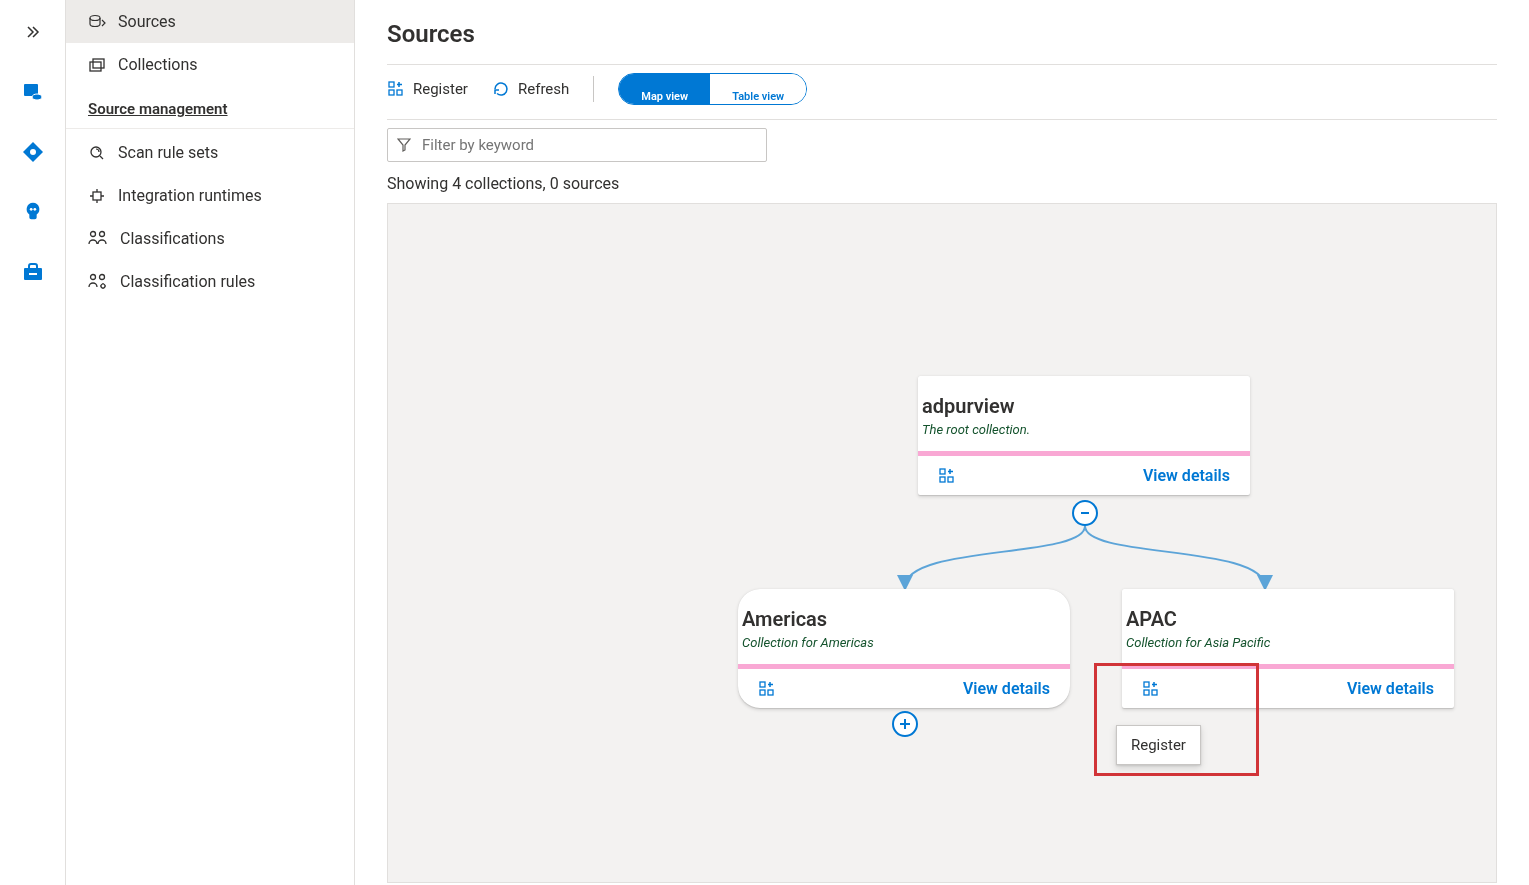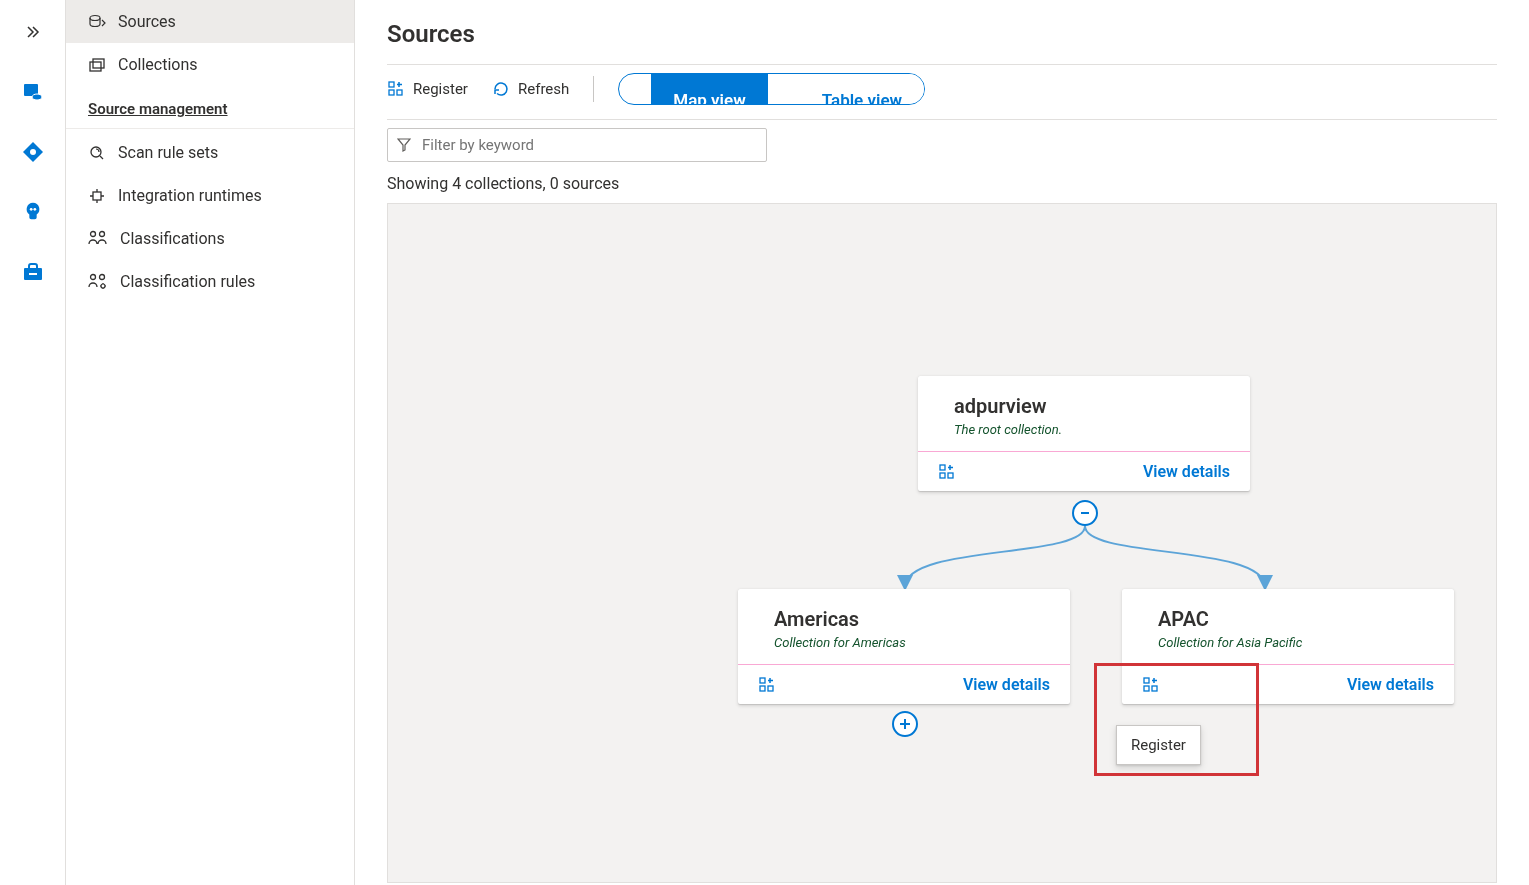--- a/index.html
+++ b/index.html
@@ -107,27 +107,26 @@
     .view-toggle {
       display: flex;
       border: 1px solid #0078d4;
       border-radius: 20px;
       overflow: hidden;
       height: 32px;
     }
     .view-toggle button {
       border: none;
       padding: 16px 22px;
-      font-size: 17px;
+      font-size: 11px;
       font-weight: 600;
       cursor: pointer;
       font-family: inherit;
       background: #fff;
       color: #0078d4;
-      margin-left: 32px;
     }
     .view-toggle button.active {
       background: #0078d4;
       color: #fff;
     }
     .filter-row { margin-top: 8px; margin-bottom: 12px; }
     .filter-input {
       width: 380px;
       height: 34px;
       border: 1px solid #c8c6c4;
@@ -159,35 +158,35 @@
       overflow: hidden;
     }
     .node {
       position: absolute;
       width: 332px;
       background: #fff;
       box-shadow: 0 1.6px 3.6px rgba(0,0,0,0.13), 0 0.3px 0.9px rgba(0,0,0,0.11);
       border-radius: 2px;
     }
     .node-body {
-      padding: 18px 36px 14px;
+      padding: 18px 4px 14px;
     }
     .node-title {
       font-size: 20px;
       font-weight: 600;
       margin-bottom: 4px;
       color: #323130;
     }
     .node-desc {
       font-size: 13px;
       color: #14532d;
       font-style: italic;
     }
     .node-footer {
-      border-top: 1px solid #f9a8d4;
+      border-top: 5px solid #f9a8d4;
       padding: 10px 20px;
       display: flex;
       justify-content: space-between;
       align-items: center;
     }
     .node-footer .view-details {
       color: #0078d4;
       font-size: 16px;
       font-weight: 600;
       background: none;
@@ -409,21 +408,21 @@
           <path d="M0 0 L8 4 L0 8 z" fill="#5ca4d8"></path>
         </marker>
         <marker id="arrowR" markerWidth="8" markerHeight="8" refX="6" refY="4" orient="auto">
           <path d="M0 0 L8 4 L0 8 z" fill="#5ca4d8"></path>
         </marker>
       </defs>
       <path d="M 697 322 C 697 355, 517 340, 517 383" stroke="#5ca4d8" stroke-width="2" fill="none" marker-end="url(#arrowL)"></path>
       <path d="M 697 322 C 697 355, 877 340, 877 383" stroke="#5ca4d8" stroke-width="2" fill="none" marker-end="url(#arrowR)"></path>
     </svg>
 
-    <div class="node" style="left:350px; top:385px;">
+    <div class="node" style="left:350px; top:385px;border-radius:22px;">
       <div class="node-body">
         <div class="node-title">Americas</div>
         <div class="node-desc">Collection for Americas</div>
       </div>
       <div class="node-footer">
         <span class="reg-icon">
           <svg width="18" height="18" viewBox="0 0 18 18">
               <rect x="2" y="2" width="5" height="5" fill="none" stroke="currentColor" stroke-width="1.3"></rect>
               <rect x="2" y="10" width="5" height="5" fill="none" stroke="currentColor" stroke-width="1.3"></rect>
               <rect x="10" y="10" width="5" height="5" fill="none" stroke="currentColor" stroke-width="1.3"></rect>

